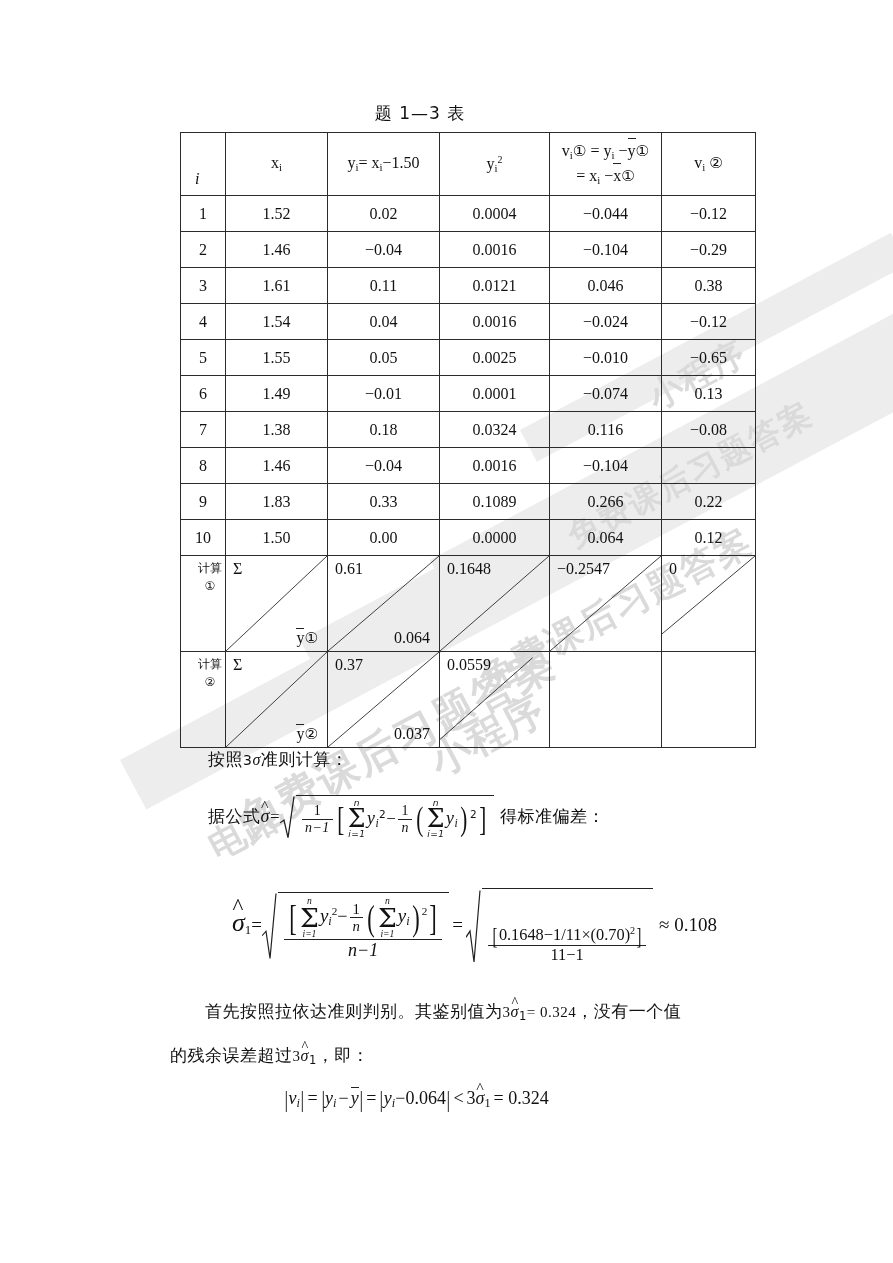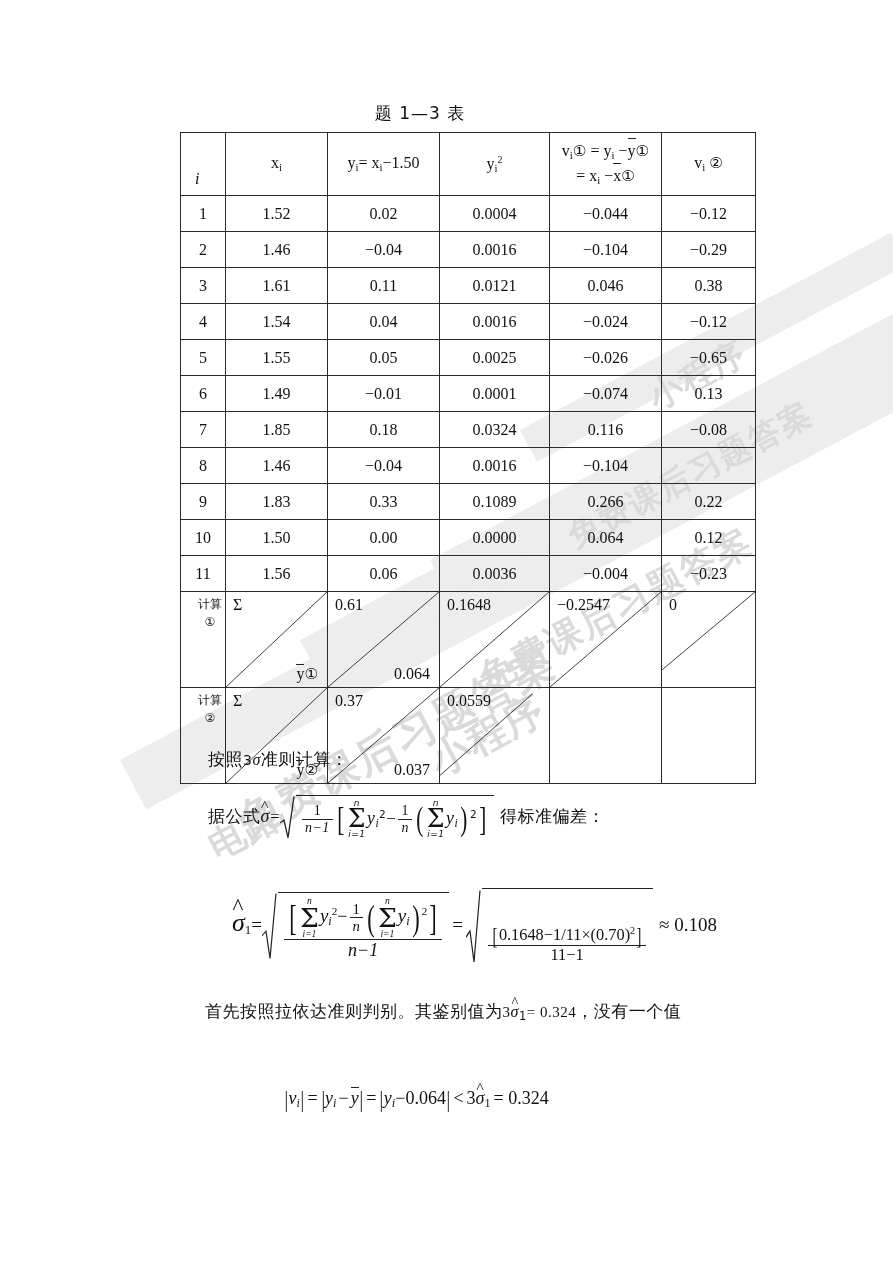--- a/index.html
+++ b/index.html
@@ -344,34 +344,34 @@
           <td>0.04</td>
           <td>0.0016</td>
           <td>−0.024</td>
           <td>−0.12</td>
         </tr>
       <tr class="body-row">
           <td>5</td>
           <td>1.55</td>
           <td>0.05</td>
           <td>0.0025</td>
-          <td>−0.026</td>
+          <td>−0.010</td>
           <td>−0.65</td>
         </tr>
       <tr class="body-row">
           <td>6</td>
           <td>1.49</td>
           <td>−0.01</td>
           <td>0.0001</td>
           <td>−0.074</td>
           <td>0.13</td>
         </tr>
       <tr class="body-row">
           <td>7</td>
-          <td>1.85</td>
+          <td>1.38</td>
           <td>0.18</td>
           <td>0.0324</td>
           <td>0.116</td>
           <td>−0.08</td>
         </tr>
       <tr class="body-row">
           <td>8</td>
           <td>1.46</td>
           <td>−0.04</td>
           <td>0.0016</td>
@@ -386,28 +386,20 @@
           <td>0.266</td>
           <td>0.22</td>
         </tr>
       <tr class="body-row">
           <td>10</td>
           <td>1.50</td>
           <td>0.00</td>
           <td>0.0000</td>
           <td>0.064</td>
           <td>0.12</td>
-        </tr>
-      <tr class="body-row">
-          <td>11</td>
-          <td>1.56</td>
-          <td>0.06</td>
-          <td>0.0036</td>
-          <td>−0.004</td>
-          <td>−0.23</td>
         </tr>
 
       <tr class="sum-row">
         <td class="sum-label">
           <i>计算①</i>
         </td>
         <td>
           <span class="diag">
               <svg viewBox="0 0 100 100" preserveAspectRatio="none">
                 <line x1="0" y1="100" x2="100" y2="0" stroke="#2b2b2b" stroke-width="0.9" vector-effect="non-scaling-stroke"></line>
@@ -516,18 +508,21 @@
           <svg viewBox="0 0 15 62" preserveAspectRatio="none">
             <polyline points="0,40 4,35 8,60 14,2" fill="none" stroke="#222" stroke-width="1.2"></polyline>
           </svg>
         </span><span class="radbody"><span class="frac" style="font-size:0.86em;margin-top:33px;"><span class="num mathup"><span class="brk" style="font-size:1.45em;">[</span><span>0.1648−1/11×(0.70)</span><span class="sup">2</span><span class="brk" style="font-size:1.45em;">]</span></span><span class="den mathup">11−1</span></span></span></span><span class="mathup" style="margin-left:6px;">≈ 0.108</span>
   </div>
 
   <div class="para p-judge-1">
     <span>首先按照拉依达准则判别。其鉴别值为</span><span class="mathup" style="font-size:15px;">3</span><span class="mathser hat" style="font-size:16px;">σ</span><span class="sub">1</span><span class="mathup" style="font-size:15px;">= 0.324</span><span>，没有一个值</span>
   </div>
 
+  <div class="para p-judge-2">
+    <span>的残余误差超过</span><span class="mathup" style="font-size:15px;">3</span><span class="mathser hat" style="font-size:16px;">σ</span><span class="sub">1</span><span>，即：</span>
+  </div>
 
   <div class="eqblock eq-vi">
     <span class="absbar">|</span><span class="mathser">v</span><span class="sub mathser">i</span><span class="absbar">|</span><span class="mathup" style="margin:0 3px;">=</span><span class="absbar">|</span><span class="mathser">y</span><span class="sub mathser">i</span><span class="mathup" style="margin:0 2px;">−</span><span class="mathser bar">y</span><span class="absbar">|</span><span class="mathup" style="margin:0 3px;">=</span><span class="absbar">|</span><span class="mathser">y</span><span class="sub mathser">i</span><span class="mathup">−0.064</span><span class="absbar">|</span><span class="mathup" style="margin:0 3px;">&lt;</span><span class="mathup">3</span><span class="mathser hat">σ</span><span class="sub">1</span><span class="mathup" style="margin-left:3px;">= 0.324</span>
   </div>
 
 </div>
 
 </body></html>

